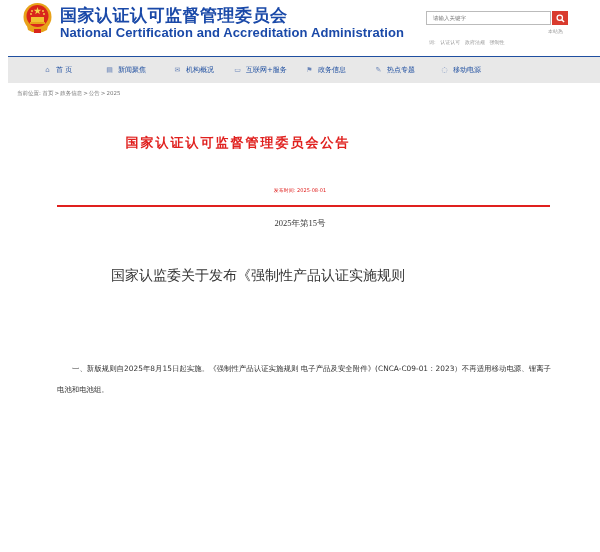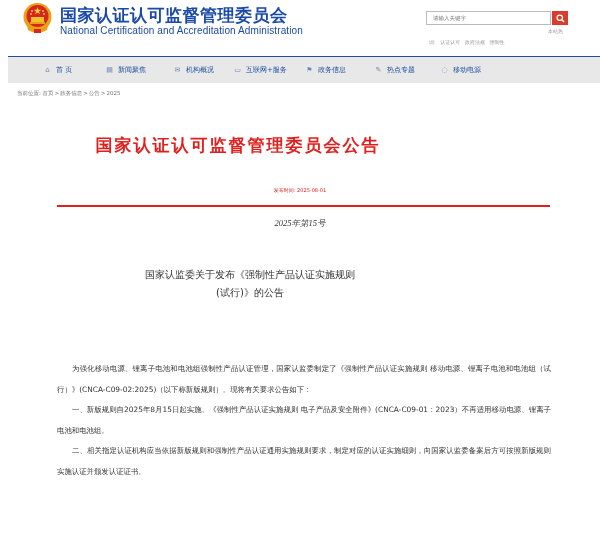--- a/index.html
+++ b/index.html
@@ -3,46 +3,46 @@
 <meta charset="utf-8">
 <style>
   * { box-sizing: border-box; margin: 0; padding: 0; }
   html, body { width: 600px; height: 552px; overflow: hidden; background: #ffffff; }
   body { font-family: "DejaVu Sans", "Liberation Sans", sans-serif; color: #333; position: relative; }
 
   
   .header { position: absolute; left: 0; top: 0; width: 600px; height: 54px; }
   .emblem { position: absolute; left: 22px; top: 2px; width: 31px; height: 34px; }
   .site-title-cn { position: absolute; left: 60px; top: 4px; font-size: 17px; font-weight: bold; color: #1a49a8; letter-spacing: 0.5px; white-space: nowrap; font-family: "DejaVu Sans", sans-serif; }
-  .site-title-en { position: absolute; left: 60px; top: 25px; font-size: 10px; font-weight: normal; color: #1a49a8; white-space: nowrap; font-family: "Liberation Sans", sans-serif; letter-spacing: 0.1px; }
+  .site-title-en { position: absolute; left: 60px; top: 25px; font-size: 13px; font-weight: bold; color: #1a49a8; white-space: nowrap; font-family: "Liberation Sans", sans-serif; letter-spacing: 0.1px; }
 
   .search-wrap { position: absolute; left: 426px; top: 11px; width: 143px; height: 14px; }
   .search-input { position: absolute; left: 0; top: 0; width: 125px; height: 14px; border: 1px solid #bbb; font-size: 5.5px; color: #888; padding: 0 6px; background: #fff; font-family: "DejaVu Sans", sans-serif; line-height: 12px; outline: none; }
   .search-btn { position: absolute; left: 126px; top: 0; width: 16px; height: 14px; background: #d93b2e; border: none; display: flex; align-items: center; justify-content: center; cursor: pointer; }
   .site-hot { position: absolute; left: 548px; top: 28px; font-size: 5px; color: #999; white-space: nowrap; }
   .hot-words { position: absolute; left: 429px; top: 39px; font-size: 5px; color: #999; white-space: nowrap; }
   .hot-words span { margin-right: 3px; }
 
   
   .nav { position: absolute; left: 8px; top: 56px; width: 592px; height: 27px; background: #e8e8e8; border-top: 1px solid #1f4fa0; display: flex; align-items: center; }
   .nav-item { position: absolute; top: 0; height: 26px; display: flex; align-items: center; font-size: 7px; color: #1f4fa0; white-space: nowrap; cursor: pointer; }
   .nav-item .ico { width: 7px; height: 7px; margin-right: 5px; display: inline-block; color: #6b86b8; font-size: 7px; line-height: 7px; text-align: center; }
 
   
   .breadcrumb { position: absolute; left: 17px; top: 90px; font-size: 5.5px; color: #777; white-space: nowrap; }
   .breadcrumb a { color: #777; text-decoration: none; }
   .breadcrumb .sep { margin: 0 1px; }
 
   
-  .article-title { position: absolute; left: 0; top: 134px; width: 476px; text-align: center; font-size: 17px; color: #e0201e; letter-spacing: 2px; white-space: nowrap; font-family: "DejaVu Sans", sans-serif; }
+  .article-title { position: absolute; left: 0; top: 134px; width: 476px; text-align: center; font-size: 13px; color: #e0201e; letter-spacing: 2px; white-space: nowrap; font-family: "DejaVu Sans", sans-serif; }
   .publish-date { position: absolute; left: 0; top: 187px; width: 600px; text-align: center; font-size: 5px; color: #e0201e; white-space: nowrap; }
   .red-rule { position: absolute; left: 57px; top: 205px; width: 493px; height: 2px; background: #e0201e; }
-  .doc-number { position: absolute; left: 0; top: 218px; width: 600px; text-align: center; font-size: 8.5px; color: #333; font-family: "Liberation Serif", "DejaVu Serif", serif; white-space: nowrap; font-style: italic; }
+  .doc-number { position: absolute; left: 0; top: 218px; width: 600px; text-align: center; font-size: 8.5px; color: #333; font-family: "Liberation Serif", "DejaVu Serif", serif; white-space: nowrap; }
 
-  .doc-heading { position: absolute; left: 0; top: 266px; width: 500px; text-align: center; font-size: 10px; color: #333; line-height: 18px; }
+  .doc-heading { position: absolute; left: 8px; top: 266px; width: 500px; text-align: center; font-size: 14px; color: #333; line-height: 18px; }
   .doc-heading div { white-space: nowrap; }
 
   .body-text { position: absolute; left: 57px; top: 359px; width: 494px; font-size: 7.4px; color: #333; line-height: 20.5px; font-family: "DejaVu Sans", sans-serif; }
   .body-text p { text-indent: 15px; text-align: justify; margin: 0; }
 </style>
 </head>
 <body>
 
 <div class="header">
   <svg class="emblem" viewBox="0 0 31 34">
@@ -115,20 +115,17 @@
   <a>首页</a><span class="sep">&gt;</span><a>政务信息</a><span class="sep">&gt;</span><a>公告</a><span class="sep">&gt;</span><a>2025</a>
 </div>
 
 <h1 class="article-title">国家认证认可监督管理委员会公告</h1>
 <div class="publish-date">发布时间: 2025-08-01</div>
 <div class="red-rule"></div>
 <div class="doc-number">2025年第15号</div>
 
 <div class="doc-heading">
   <div>国家认监委关于发布《强制性产品认证实施规则</div>
-  <div>(试行)》的公告</div>
 </div>
 
 <div class="body-text">
-  <p>为强化移动电源、锂离子电池和电池组强制性产品认证管理，国家认监委制定了《强制性产品认证实施规则 移动电源、锂离子电池和电池组（试行）》(CNCA-C09-02:2025)（以下称新版规则）。现将有关要求公告如下：</p>
   <p>一、新版规则自2025年8月15日起实施。《强制性产品认证实施规则 电子产品及安全附件》(CNCA-C09-01：2023）不再适用移动电源、锂离子电池和电池组。</p>
-  <p>二、相关指定认证机构应当依据新版规则和强制性产品认证通用实施规则要求，制定对应的认证实施细则，向国家认监委备案后方可按照新版规则实施认证并颁发认证证书。</p>
 </div>
 
 </body></html>

